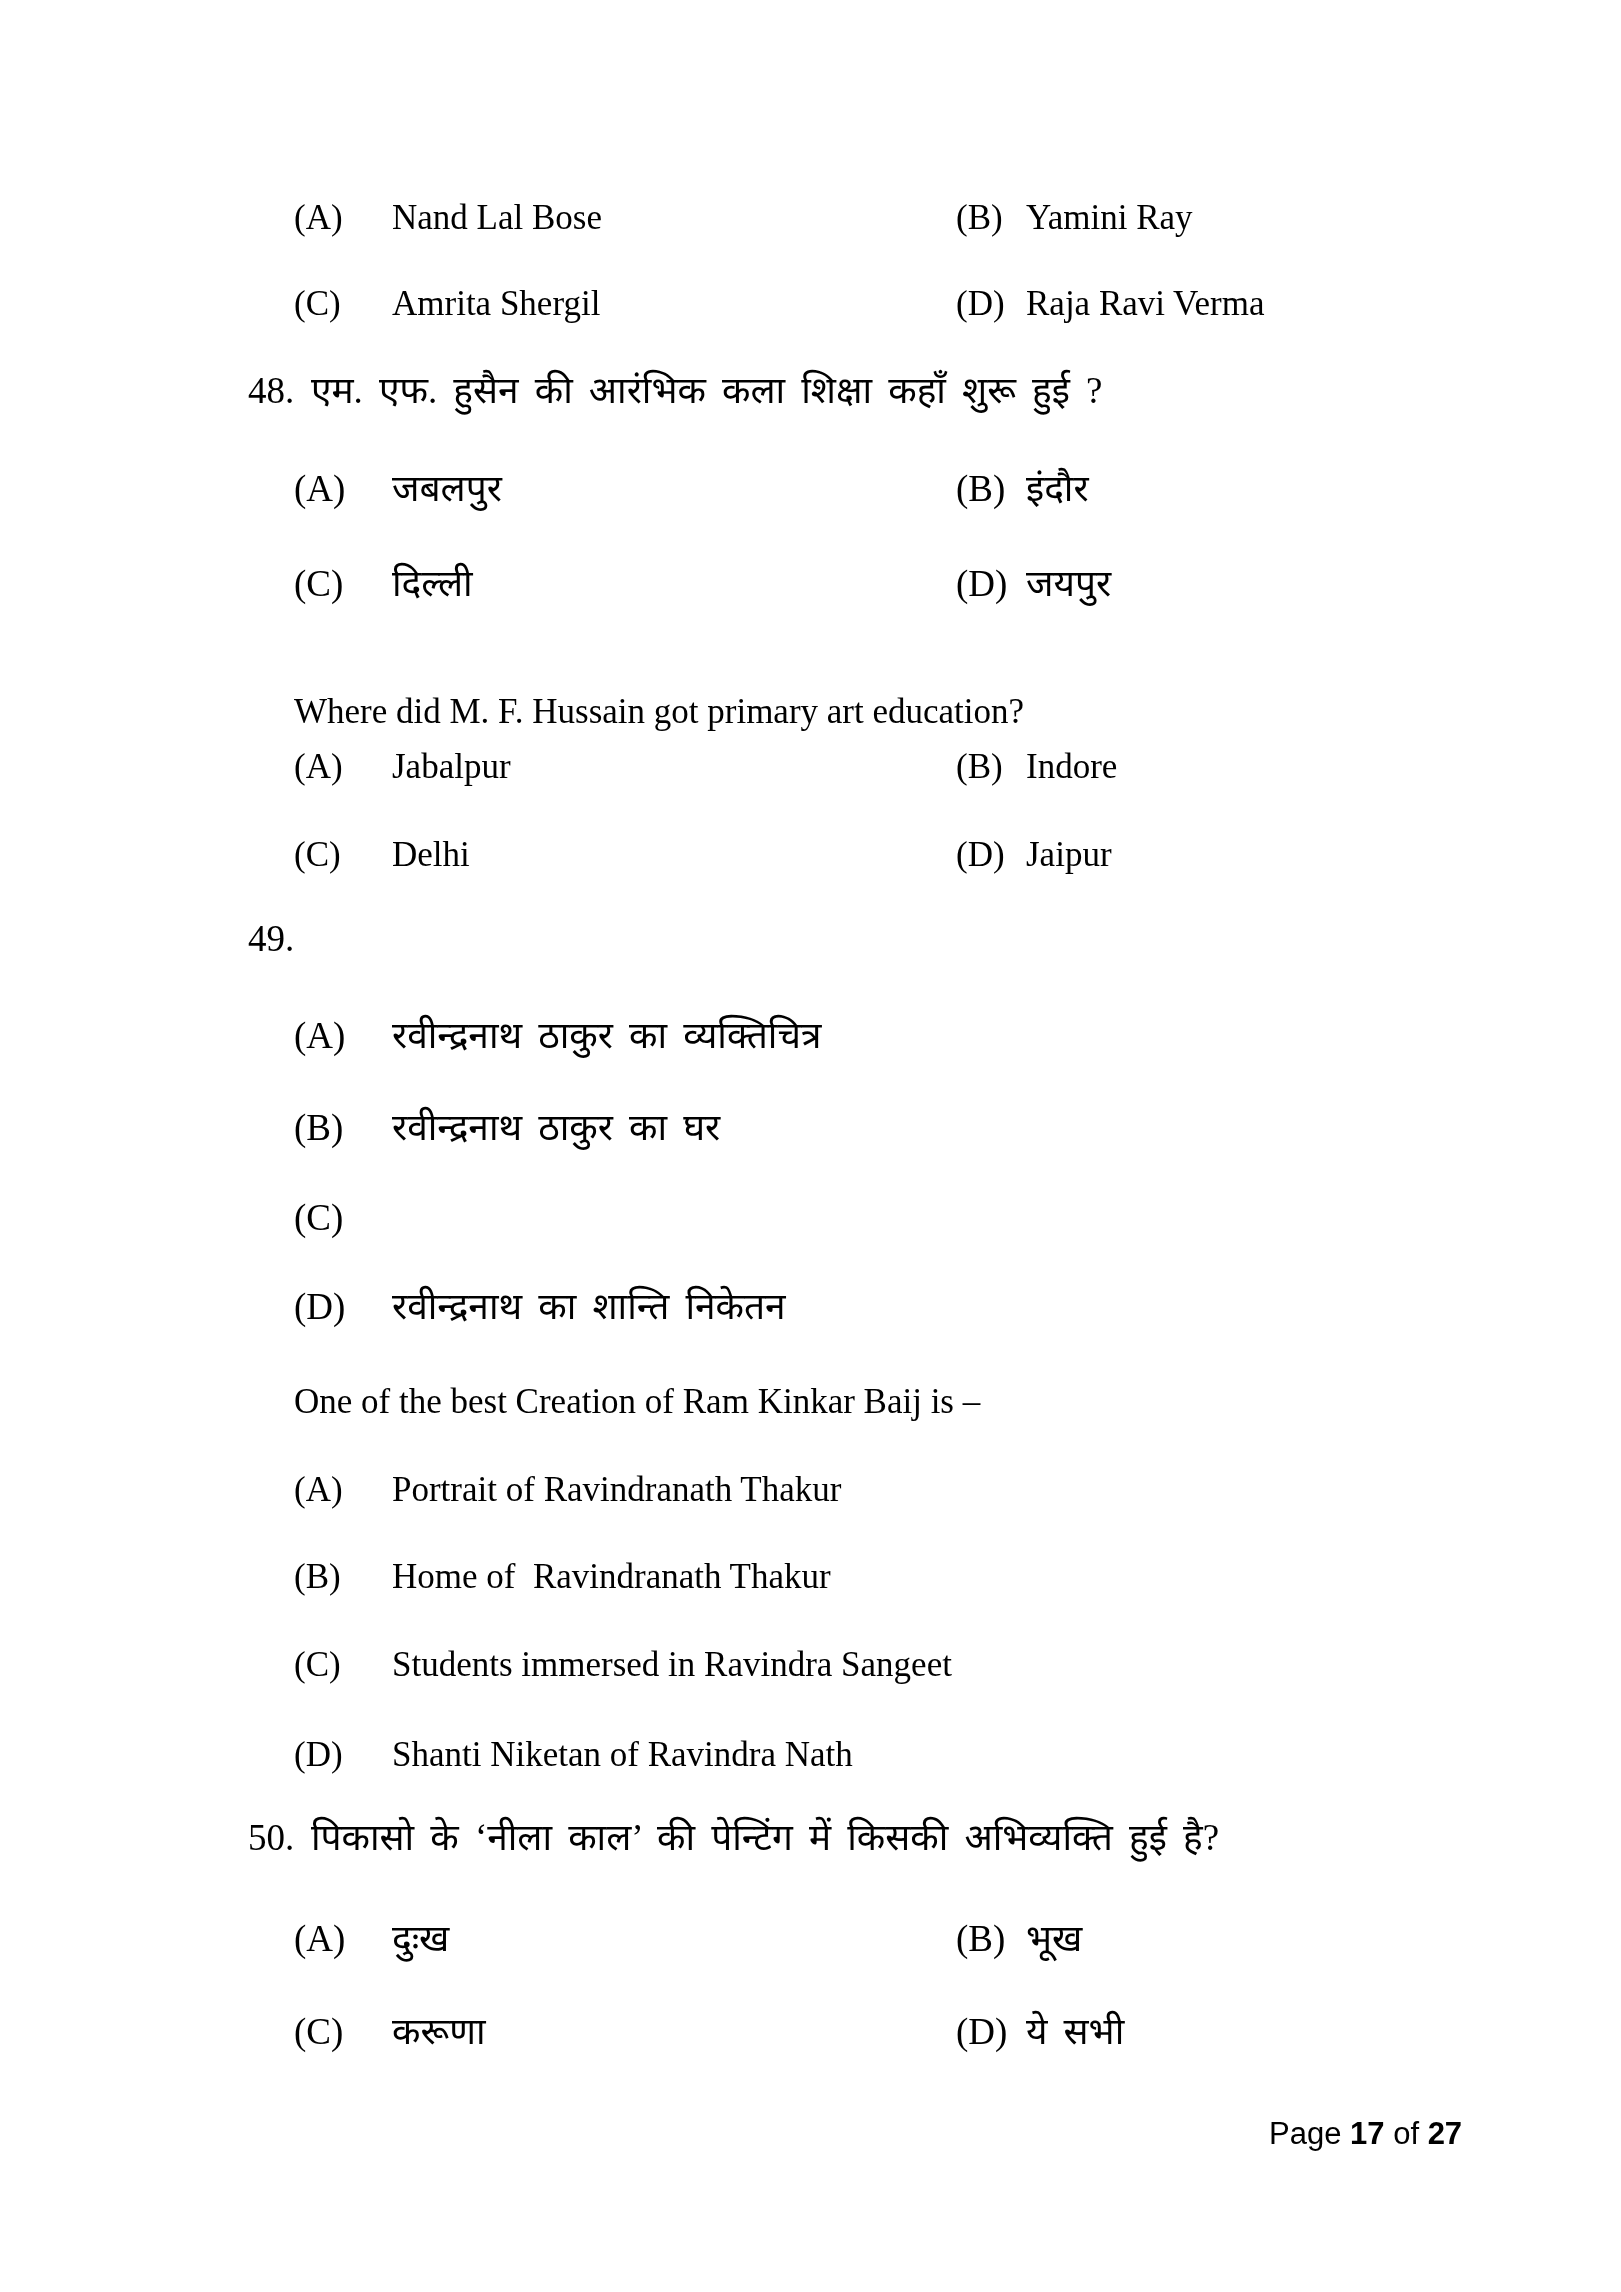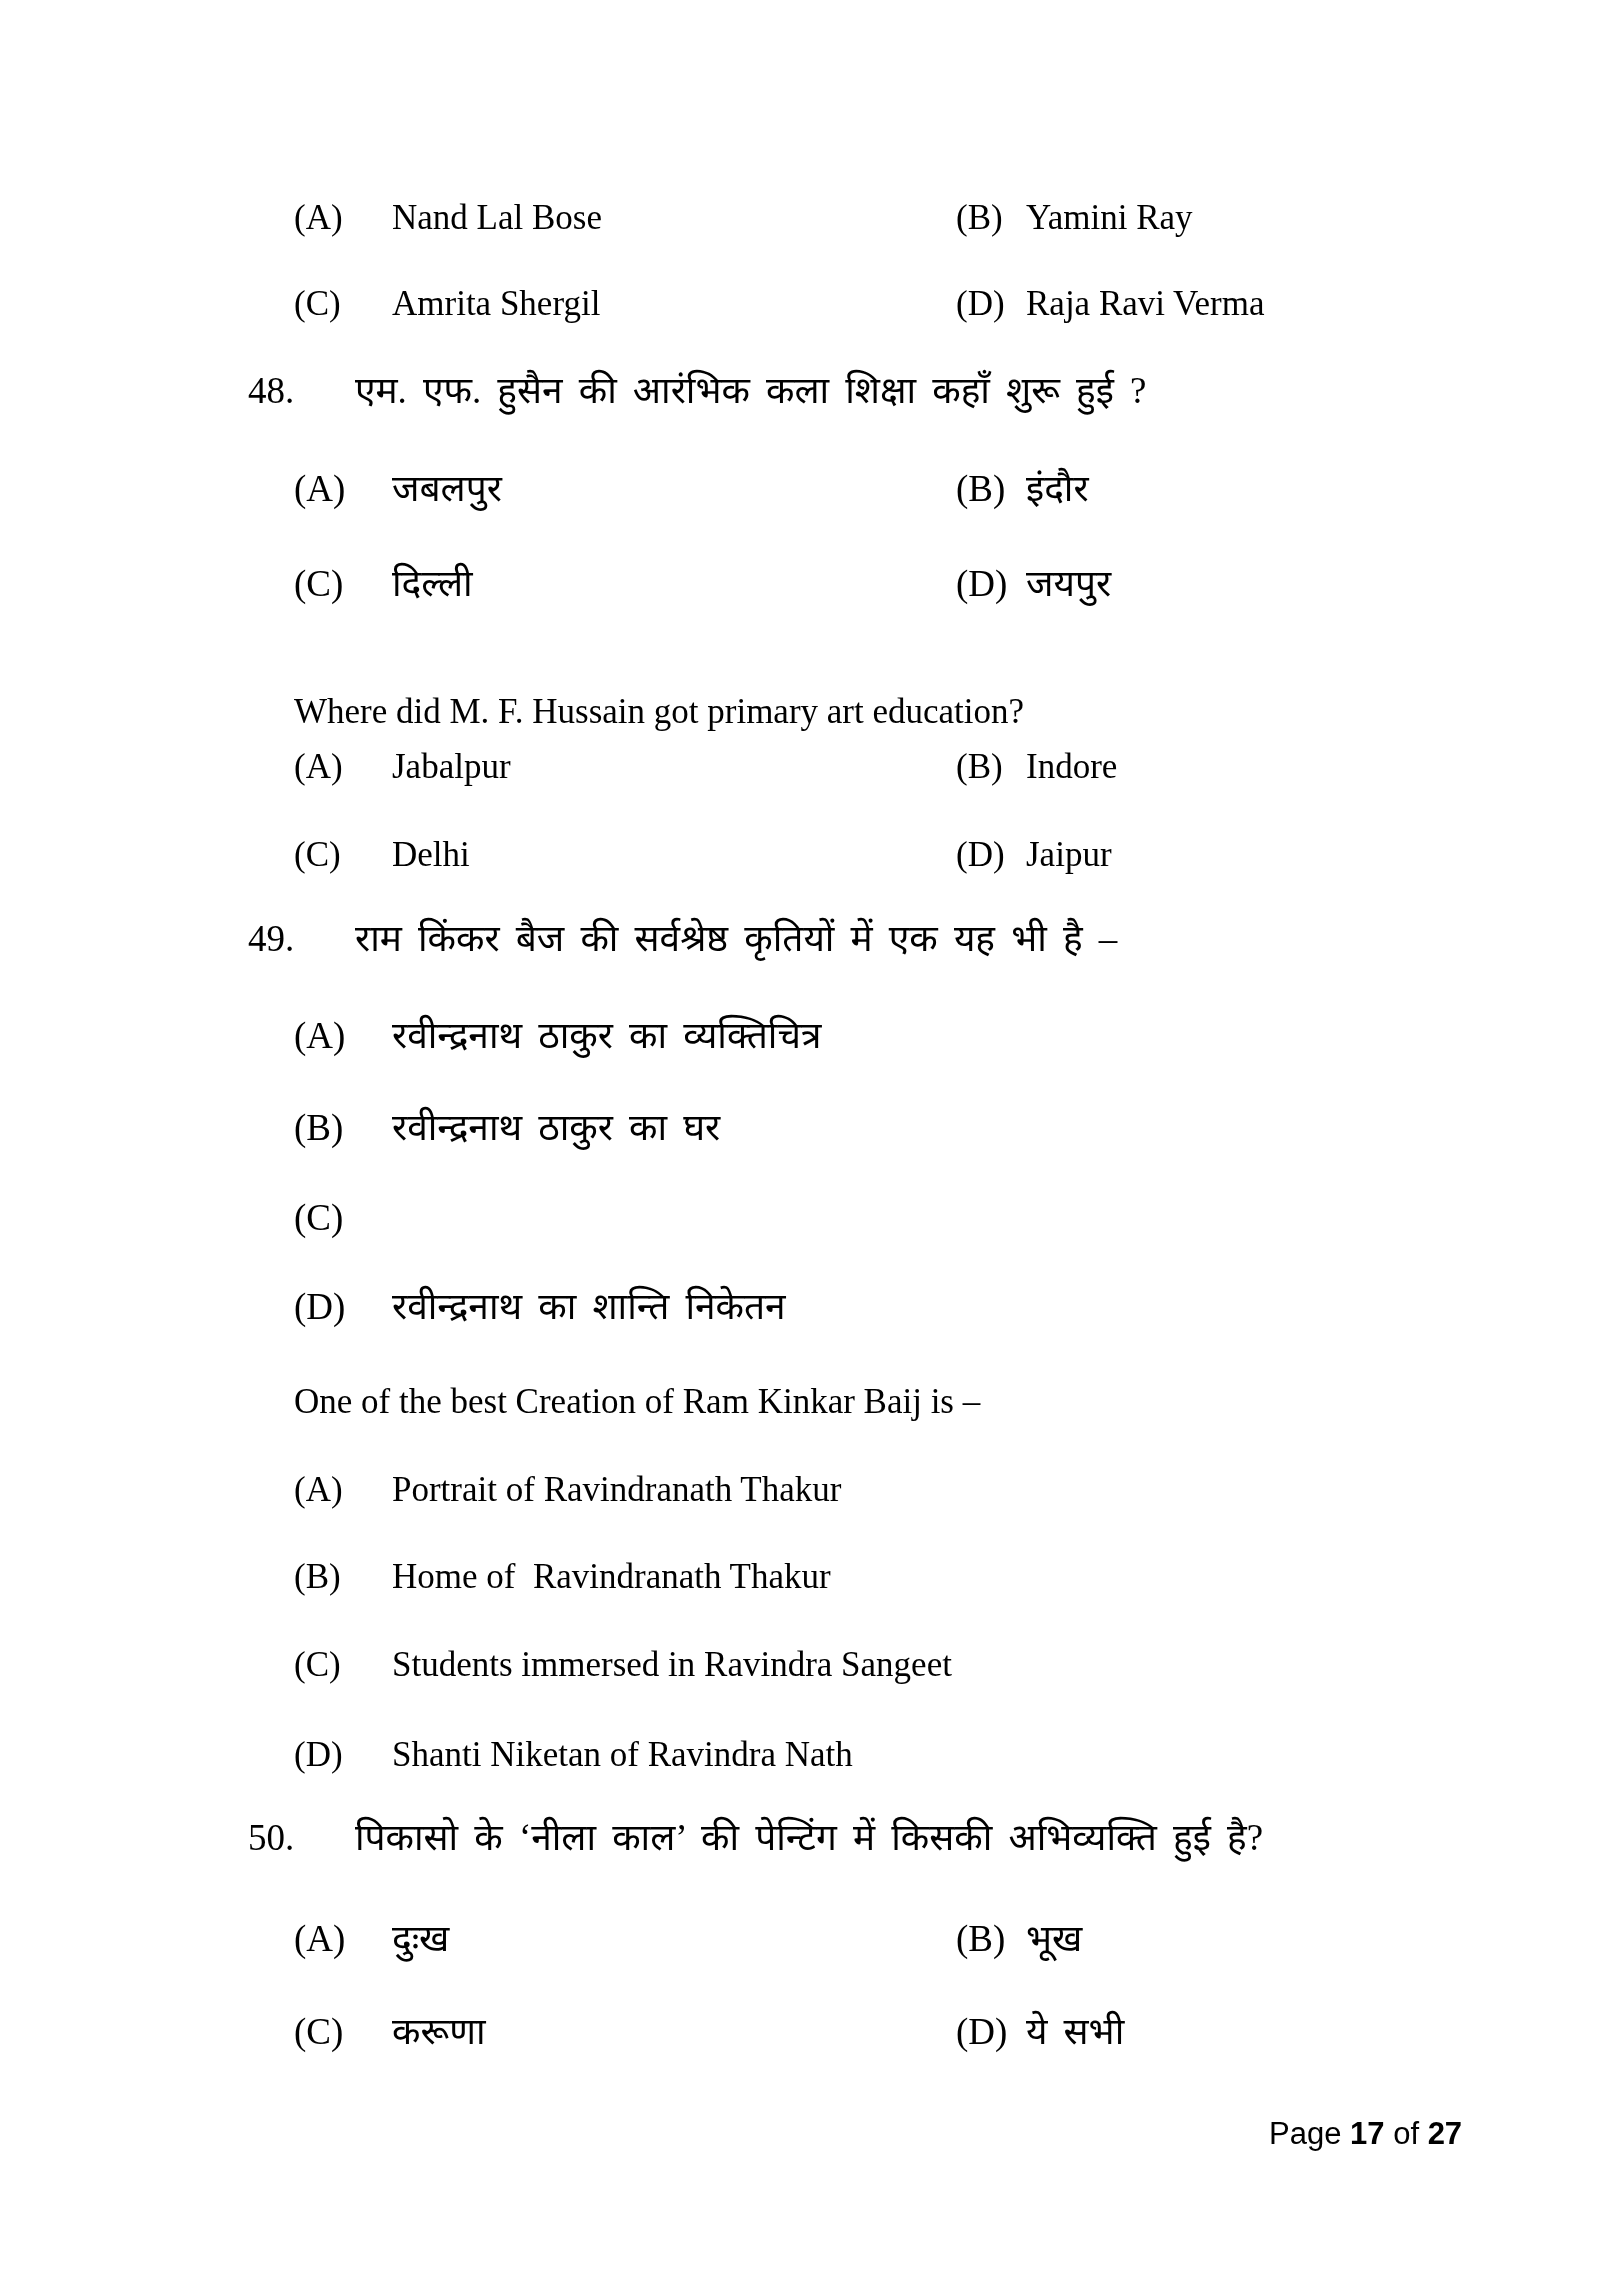--- a/index.html
+++ b/index.html
@@ -23,21 +23,21 @@
     height: 51px;
     font-size: 35px;
     line-height: 45px;
     white-space: nowrap;
   }
   .hi {
     font-size: 37px;
     word-spacing: 6.9px;
   }
   .qnum  { position: absolute; left: 248px; }
-  .qtext-hi { position: absolute; left: 311px; margin-left: 44px; }
+  .qtext-hi { position: absolute; left: 311px; }
   .qtext-en { position: absolute; left: 294px; }
   .l1 { position: absolute; left: 294px; }
   .t1 { position: absolute; left: 392px; white-space: pre; }
   .l2 { position: absolute; left: 956px; }
   .t2 { position: absolute; left: 1026px; white-space: pre; }
   .footer {
     position: absolute;
     left: 1269px;
     font-family: "Liberation Sans", sans-serif;
     font-size: 31px;
@@ -91,21 +91,20 @@
   </div>
   <div class="line" style="top:832px">
     <span class="l1">(C)</span>
     <span class="t1">Delhi</span>
     <span class="l2">(D)</span>
     <span class="t2">Jaipur</span>
   </div>
 
   <div class="line hi" style="top:916px">
     <span class="qnum">49.</span>
-    <span class="qtext-hi">राम किंकर बैज की सर्वश्रेष्ठ कृतियों में एक यह भी है –</span>
   </div>
   <div class="line hi" style="top:1013px">
     <span class="l1">(A)</span>
     <span class="t1">रवीन्द्रनाथ ठाकुर का व्यक्तिचित्र</span>
   </div>
   <div class="line hi" style="top:1105px">
     <span class="l1">(B)</span>
     <span class="t1">रवीन्द्रनाथ ठाकुर का घर</span>
   </div>
   <div class="line hi" style="top:1195px">

